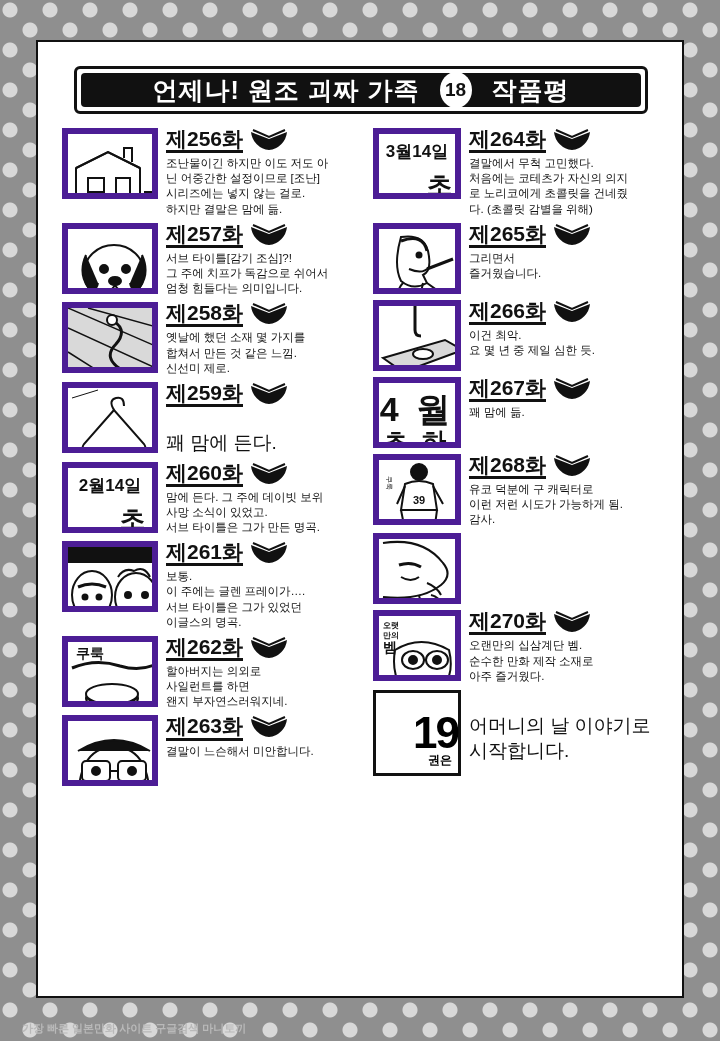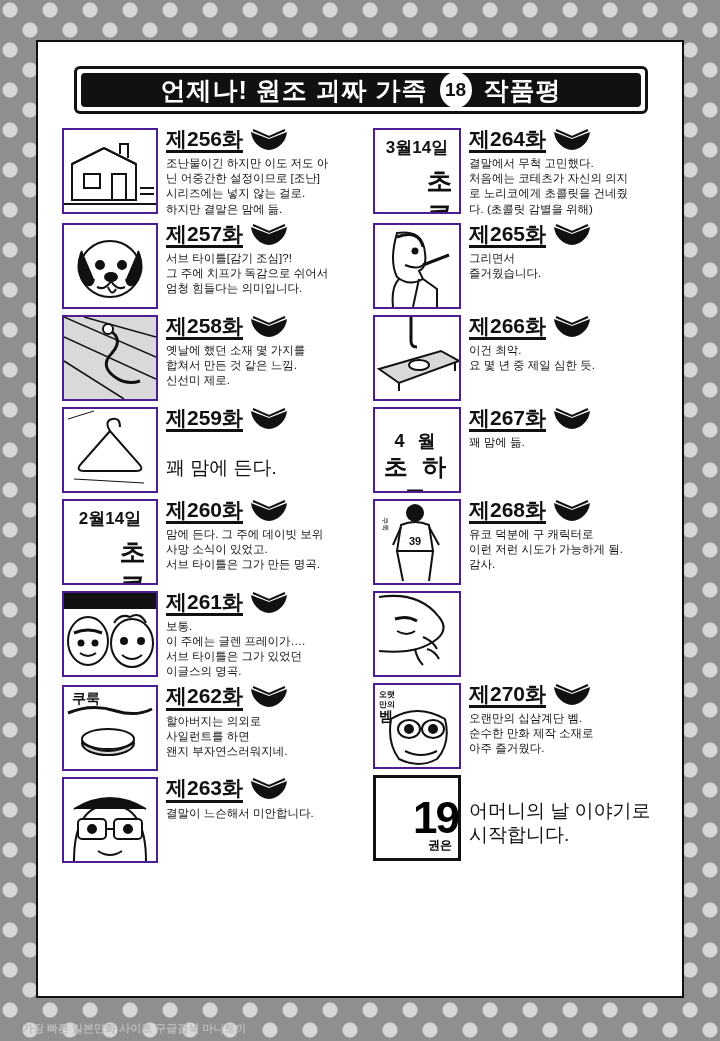--- a/index.html
+++ b/index.html
@@ -30,62 +30,62 @@
   
   .title-bar{
     position:absolute;left:36px;top:24px;width:574px;height:48px;
     border:3px solid #111;border-radius:6px;background:#fff;
     box-sizing:border-box;
   }
   .title-inner{
     position:absolute;left:4px;top:4px;right:4px;bottom:4px;
     background:#111;border-radius:4px;
     display:flex;align-items:center;justify-content:center;
-    gap:12px;
+    gap:20px;
   }
   .title-text{
     color:#fff;font-size:25px;font-weight:bold;letter-spacing:1px;
     white-space:nowrap;
   }
   .vol-circle{
     width:32px;height:36px;border-radius:50%;background:#fff;color:#111;
     font-size:19px;font-weight:bold;
     display:flex;align-items:center;justify-content:center;
   }
   
   .cols{
     position:absolute;left:24px;top:86px;right:20px;bottom:14px;
     display:flex;gap:22px;
   }
   .col{flex:1;display:flex;flex-direction:column;gap:6px;}
   .entry{display:flex;gap:8px;}
   .thumb{
-    width:96px;height:86px;flex:none;
-    border:2px solid #4c1d95;background:#fff;
+    width:96px;height:71px;flex:none;
+    border:6px solid #4c1d95;background:#fff;
     position:relative;overflow:hidden;box-sizing:border-box;
   }
   .thumb.right-col{width:88px;}
   .ebody{flex:1;min-width:0;}
   .ehead{display:flex;align-items:flex-start;gap:6px;}
   .ep{
     font-size:21px;font-weight:bold;color:#111;
     border-bottom:3px solid #111;line-height:1.05;
     white-space:nowrap;
   }
   .fan{flex:none;margin-top:-2px;}
   .enote{
     font-size:11.5px;line-height:1.32;color:#111;margin-top:3px;
     white-space:pre-line;
   }
   .enote.big{font-size:19px;line-height:1.3;margin-top:24px;}
   
   .tx{position:absolute;left:0;right:0;text-align:center;font-weight:bold;color:#111;}
   .tx-date{top:6px;font-size:17px;}
   .tx-word{top:34px;font-size:26px;letter-spacing:2px;padding-left:47px;}
-  .tx-4wol{top:20px;font-size:18px;letter-spacing:4px;}
+  .tx-4wol{top:4px;font-size:34px;letter-spacing:4px;}
   .tx-haru{top:42px;font-size:24px;letter-spacing:4px;}
   .vol19{
     width:88px;height:86px;border:3px solid #111;box-sizing:border-box;
     display:flex;flex-direction:column;align-items:flex-end;justify-content:center;
     position:relative;flex:none;background:#fff;
   }
   .vol19 .num{font-size:44px;font-weight:bold;line-height:0.9;letter-spacing:-2px;}
   .vol19 .sub{position:absolute;right:6px;bottom:4px;font-size:12px;font-weight:bold;}
   .watermark{
     position:absolute;left:22px;bottom:6px;font-size:11px;color:#b9b9b9;

